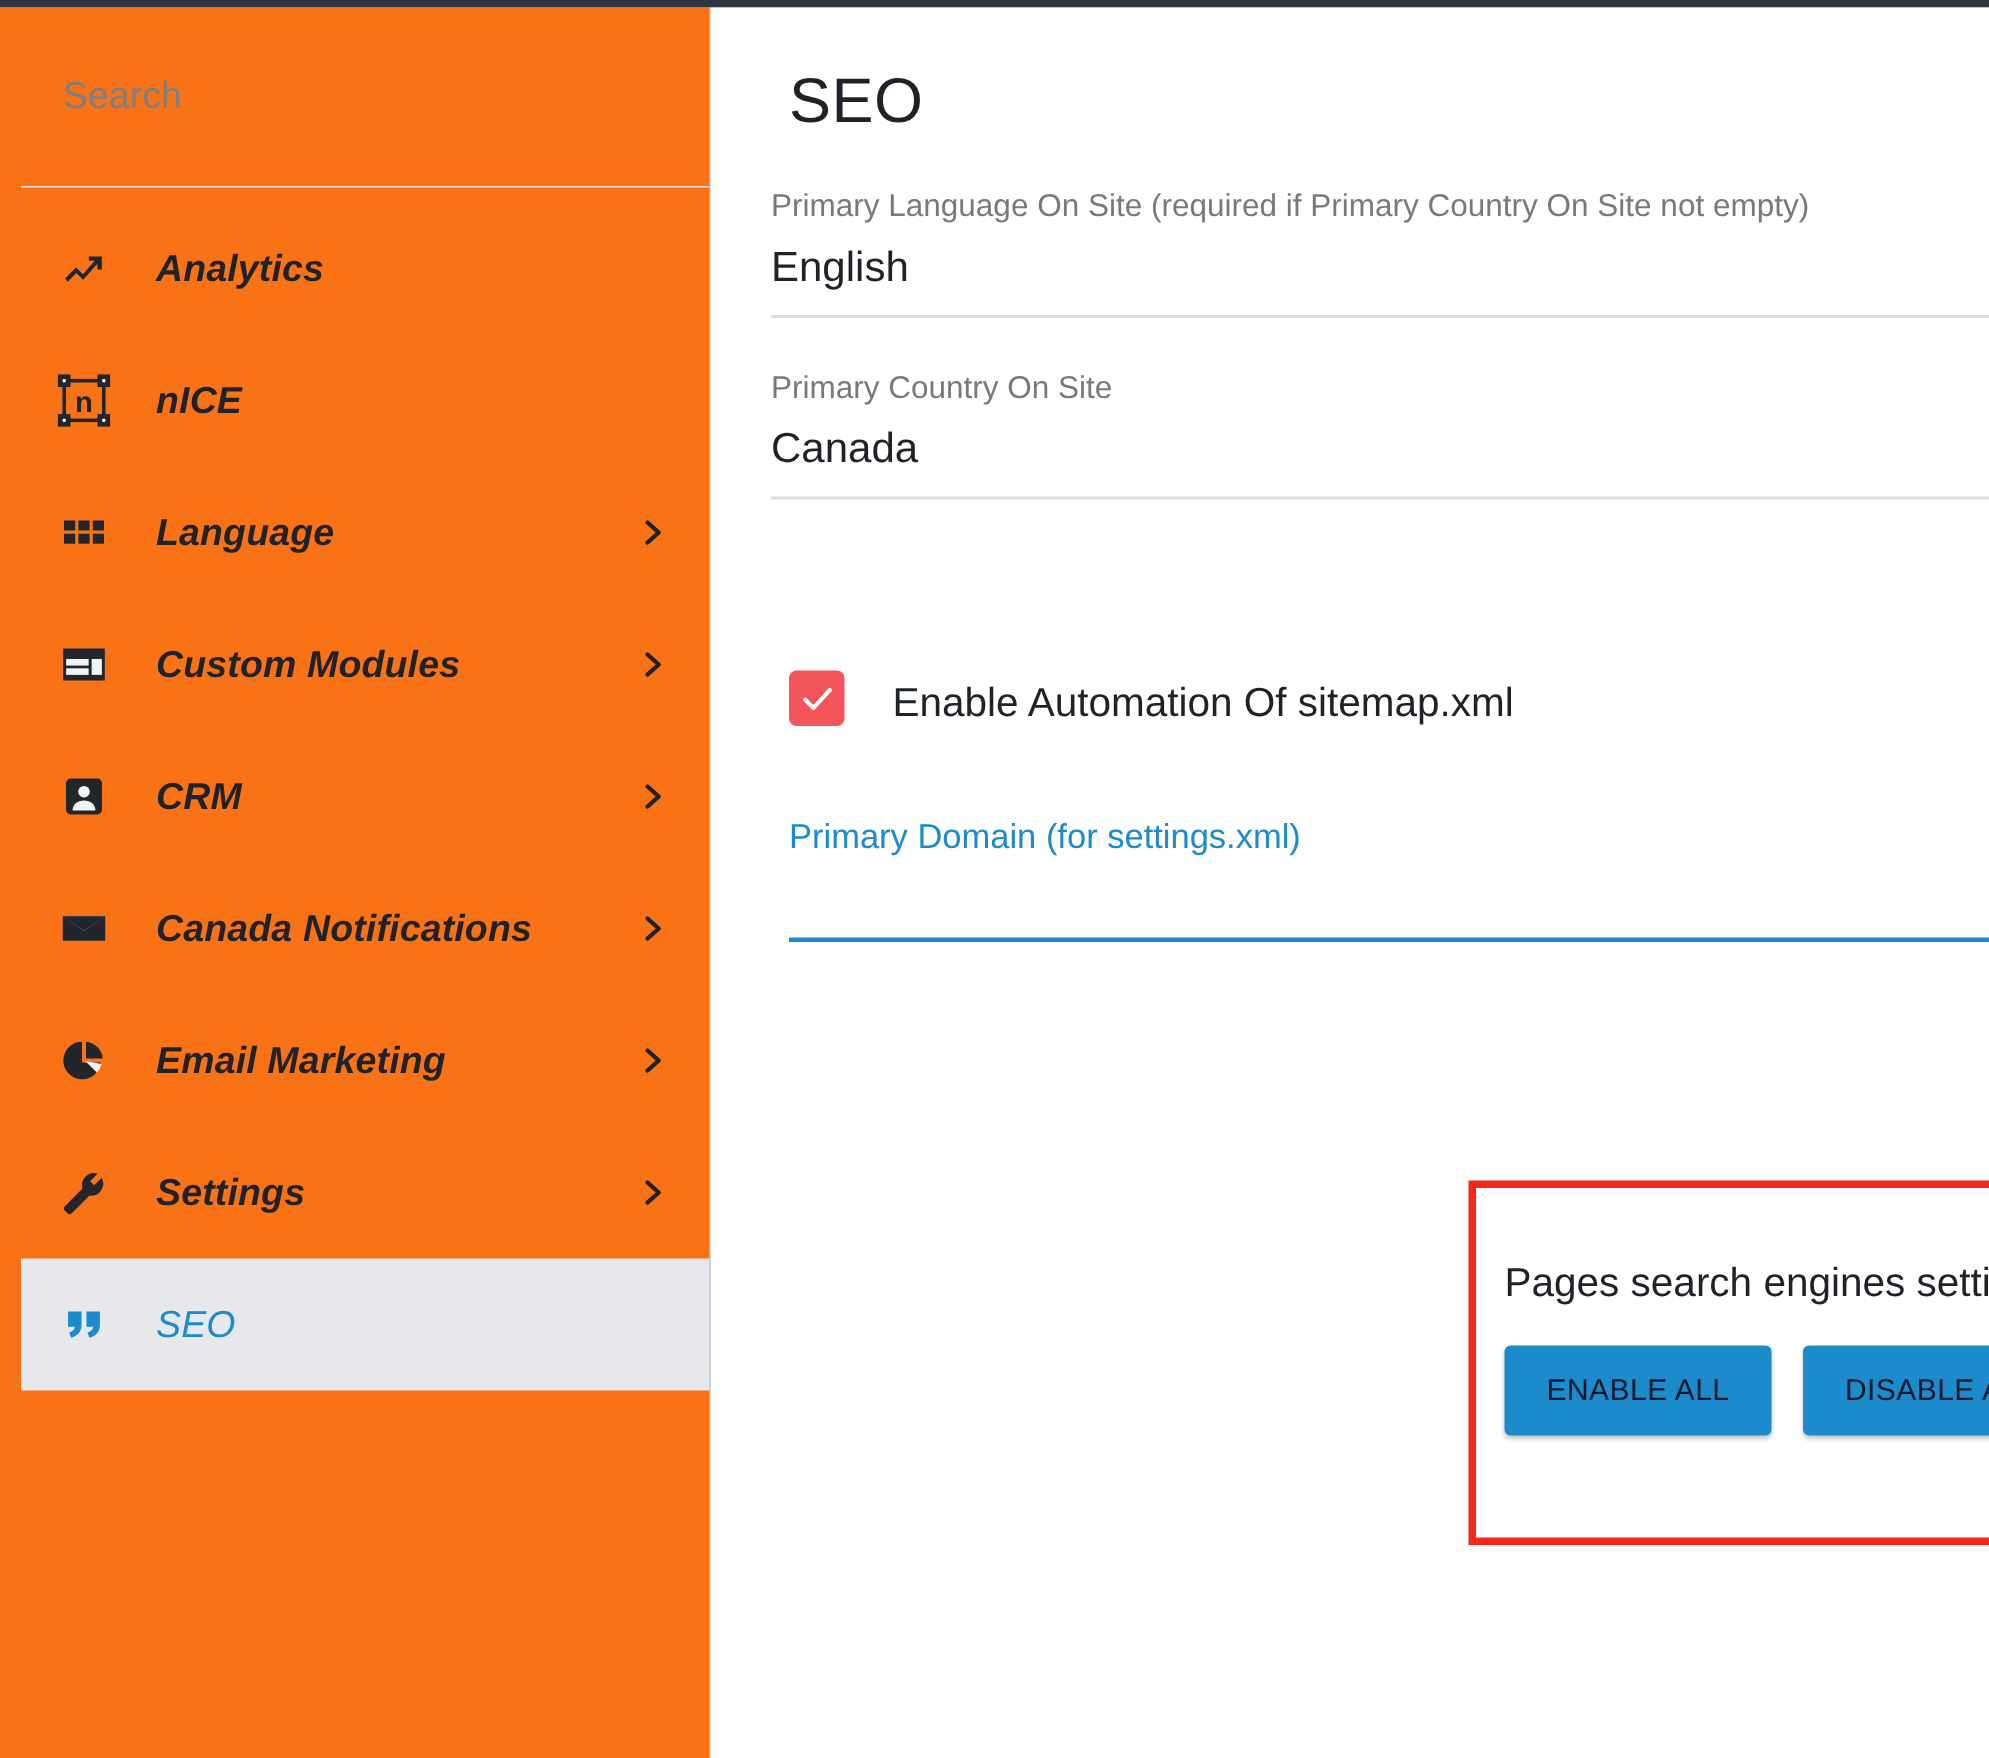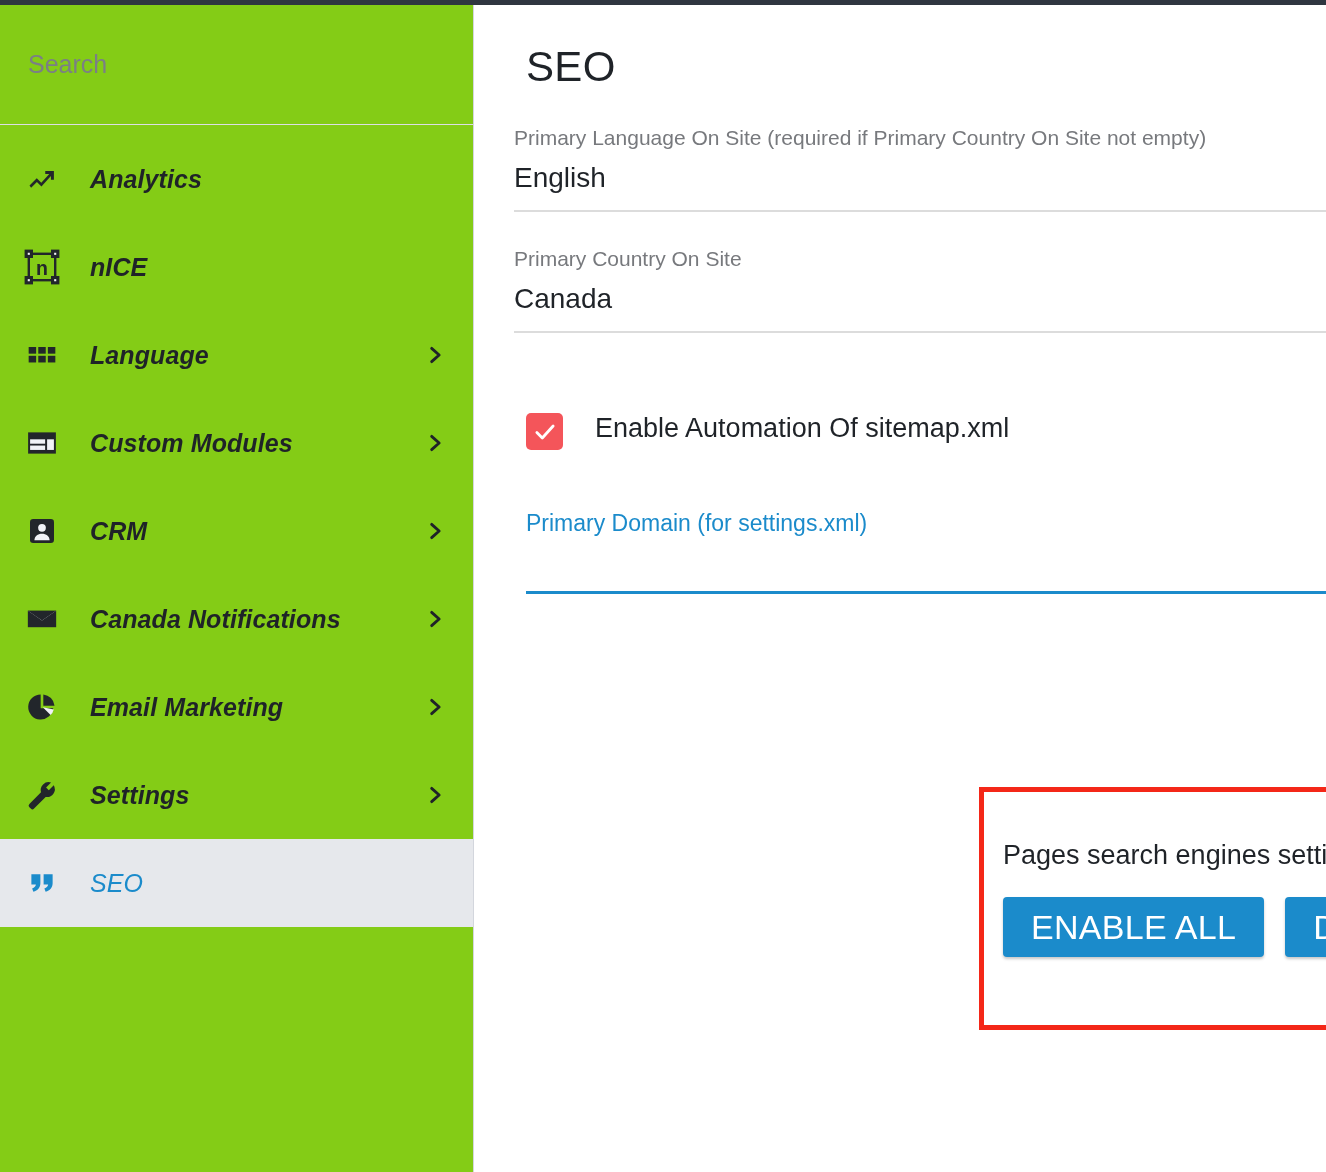--- a/index.html
+++ b/index.html
@@ -38,24 +38,25 @@
     top: 5px; left: 0;
     width: 1326px;
     height: 1167px;
     display: flex;
   }
 
   
   .sidebar {
     width: 474px;
     height: 100%;
-    background: #84cc16;
+    background: #f97316;
     border-right: 1px solid #d3d6dd;
     box-sizing: border-box;
     flex: 0 0 474px;
+    padding-left: 14px;
   }
   .search-wrap {
     height: 120px;
     border-bottom: 1px solid #dcdfe4;
     display: flex;
     align-items: center;
     padding: 0 28px;
     box-sizing: border-box;
   }
   .search-input {
@@ -160,23 +161,23 @@
     width: 100%;
   }
   .field-underline.focused {
     height: 3px;
     background: #1b8bcb;
   }
 
   
   .check-row {
     margin-left: 52px;
-    margin-top: 80px;
-    display: flex;
-    align-items: flex-start;
+    margin-top: 114px;
+    display: flex;
+    align-items: flex-end;
   }
   .checkbox {
     width: 37px;
     height: 37px;
     background: #f4555a;
     border-radius: 5px;
     display: flex;
     align-items: center;
     justify-content: center;
     cursor: pointer;
@@ -231,22 +232,22 @@
     font-size: 27px;
     color: #1f2328;
     padding-bottom: 26px;
   }
   .btn-row {
     display: flex;
     gap: 21px;
   }
   .btn {
     background: #1b8bcb;
-    color: #ffffff;
-    font-size: 34px;
+    color: #0f172a;
+    font-size: 20px;
     font-family: "Liberation Sans", sans-serif;
     border: none;
     border-radius: 4px;
     padding: 0 28px;
     height: 60px;
     cursor: pointer;
     box-shadow: 0 2px 3px rgba(0,0,0,0.22);
     letter-spacing: 0.3px;
     white-space: nowrap;
   }

